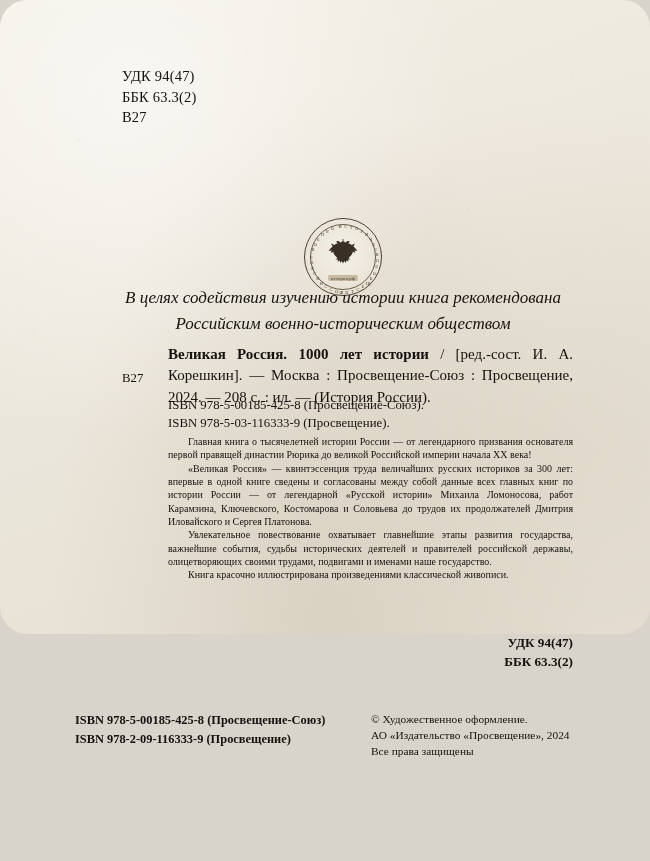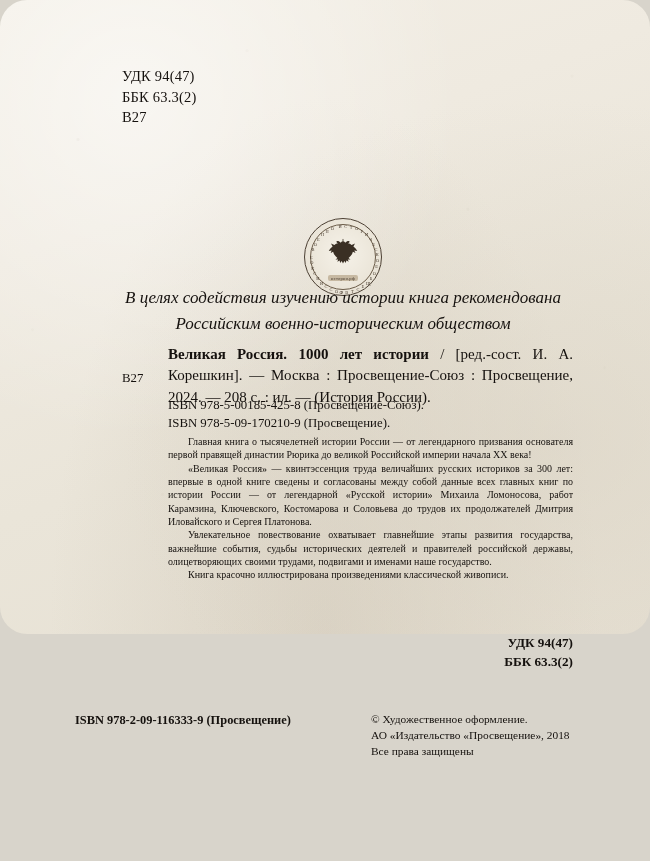--- a/index.html
+++ b/index.html
@@ -267,39 +267,40 @@
       <div>В целях содействия изучению истории книга рекомендована</div>
       <div>Российским военно-историческим обществом</div>
     </div>
 
     <div class="biblio-mark">В27</div>
 
     <div class="biblio"><b>Великая Россия. 1000 лет истории</b><span> / [ред.-сост. И. А. Корешкин]. — Москва : Просвещение-Союз : Просвещение, 2024. — 208 с. :  ил. — (История России).</span></div>
 
     <div class="isbn-block">
       <div>ISBN 978-5-00185-425-8 (Просвещение-Союз).</div>
-      <div>ISBN 978-5-09-170210-9 (Просвещение).</div>
+      <div>ISBN 978-5-03-116333-9 (Просвещение).</div>
     </div>
 
     <div class="annotation">
       <p>Главная книга о тысячелетней истории России — от легендарного призвания основателя первой правящей династии Рюрика до великой Российской империи начала XX века!</p>
       <p>«Великая Россия» — квинтэссенция труда величайших русских историков за 300 лет: впервые в одной книге сведены и согласованы между собой данные всех главных книг по истории России — от легендарной «Русской истории» Михаила Ломоносова, работ Карамзина, Ключевского, Костомарова и Соловьева до трудов их продолжателей Дмитрия Иловайского и Сергея Платонова.</p>
       <p>Увлекательное повествование охватывает главнейшие этапы развития государства, важнейшие события, судьбы исторических деятелей и правителей российской державы, олицетворяющих своими трудами, подвигами и именами наше государство.</p>
       <p>Книга красочно иллюстрирована произведениями классической живописи.</p>
     </div>
 
     <div class="classif-bottom">
       <div>УДК 94(47)</div>
       <div>ББК 63.3(2)</div>
     </div>
 
     <div class="footer-left">
+      <div>ISBN 978-5-00185-425-8 (Просвещение-Союз)</div>
       <div>ISBN 978-2-09-116333-9 (Просвещение)</div>
     </div>
 
     <div class="footer-right">
       <div>© Художественное оформление.</div>
-      <div>АО «Издательство «Просвещение», 2018</div>
+      <div>АО «Издательство «Просвещение», 2024</div>
       <div>Все права защищены</div>
     </div>
 
   </div>
 </div>
 
 </body></html>

